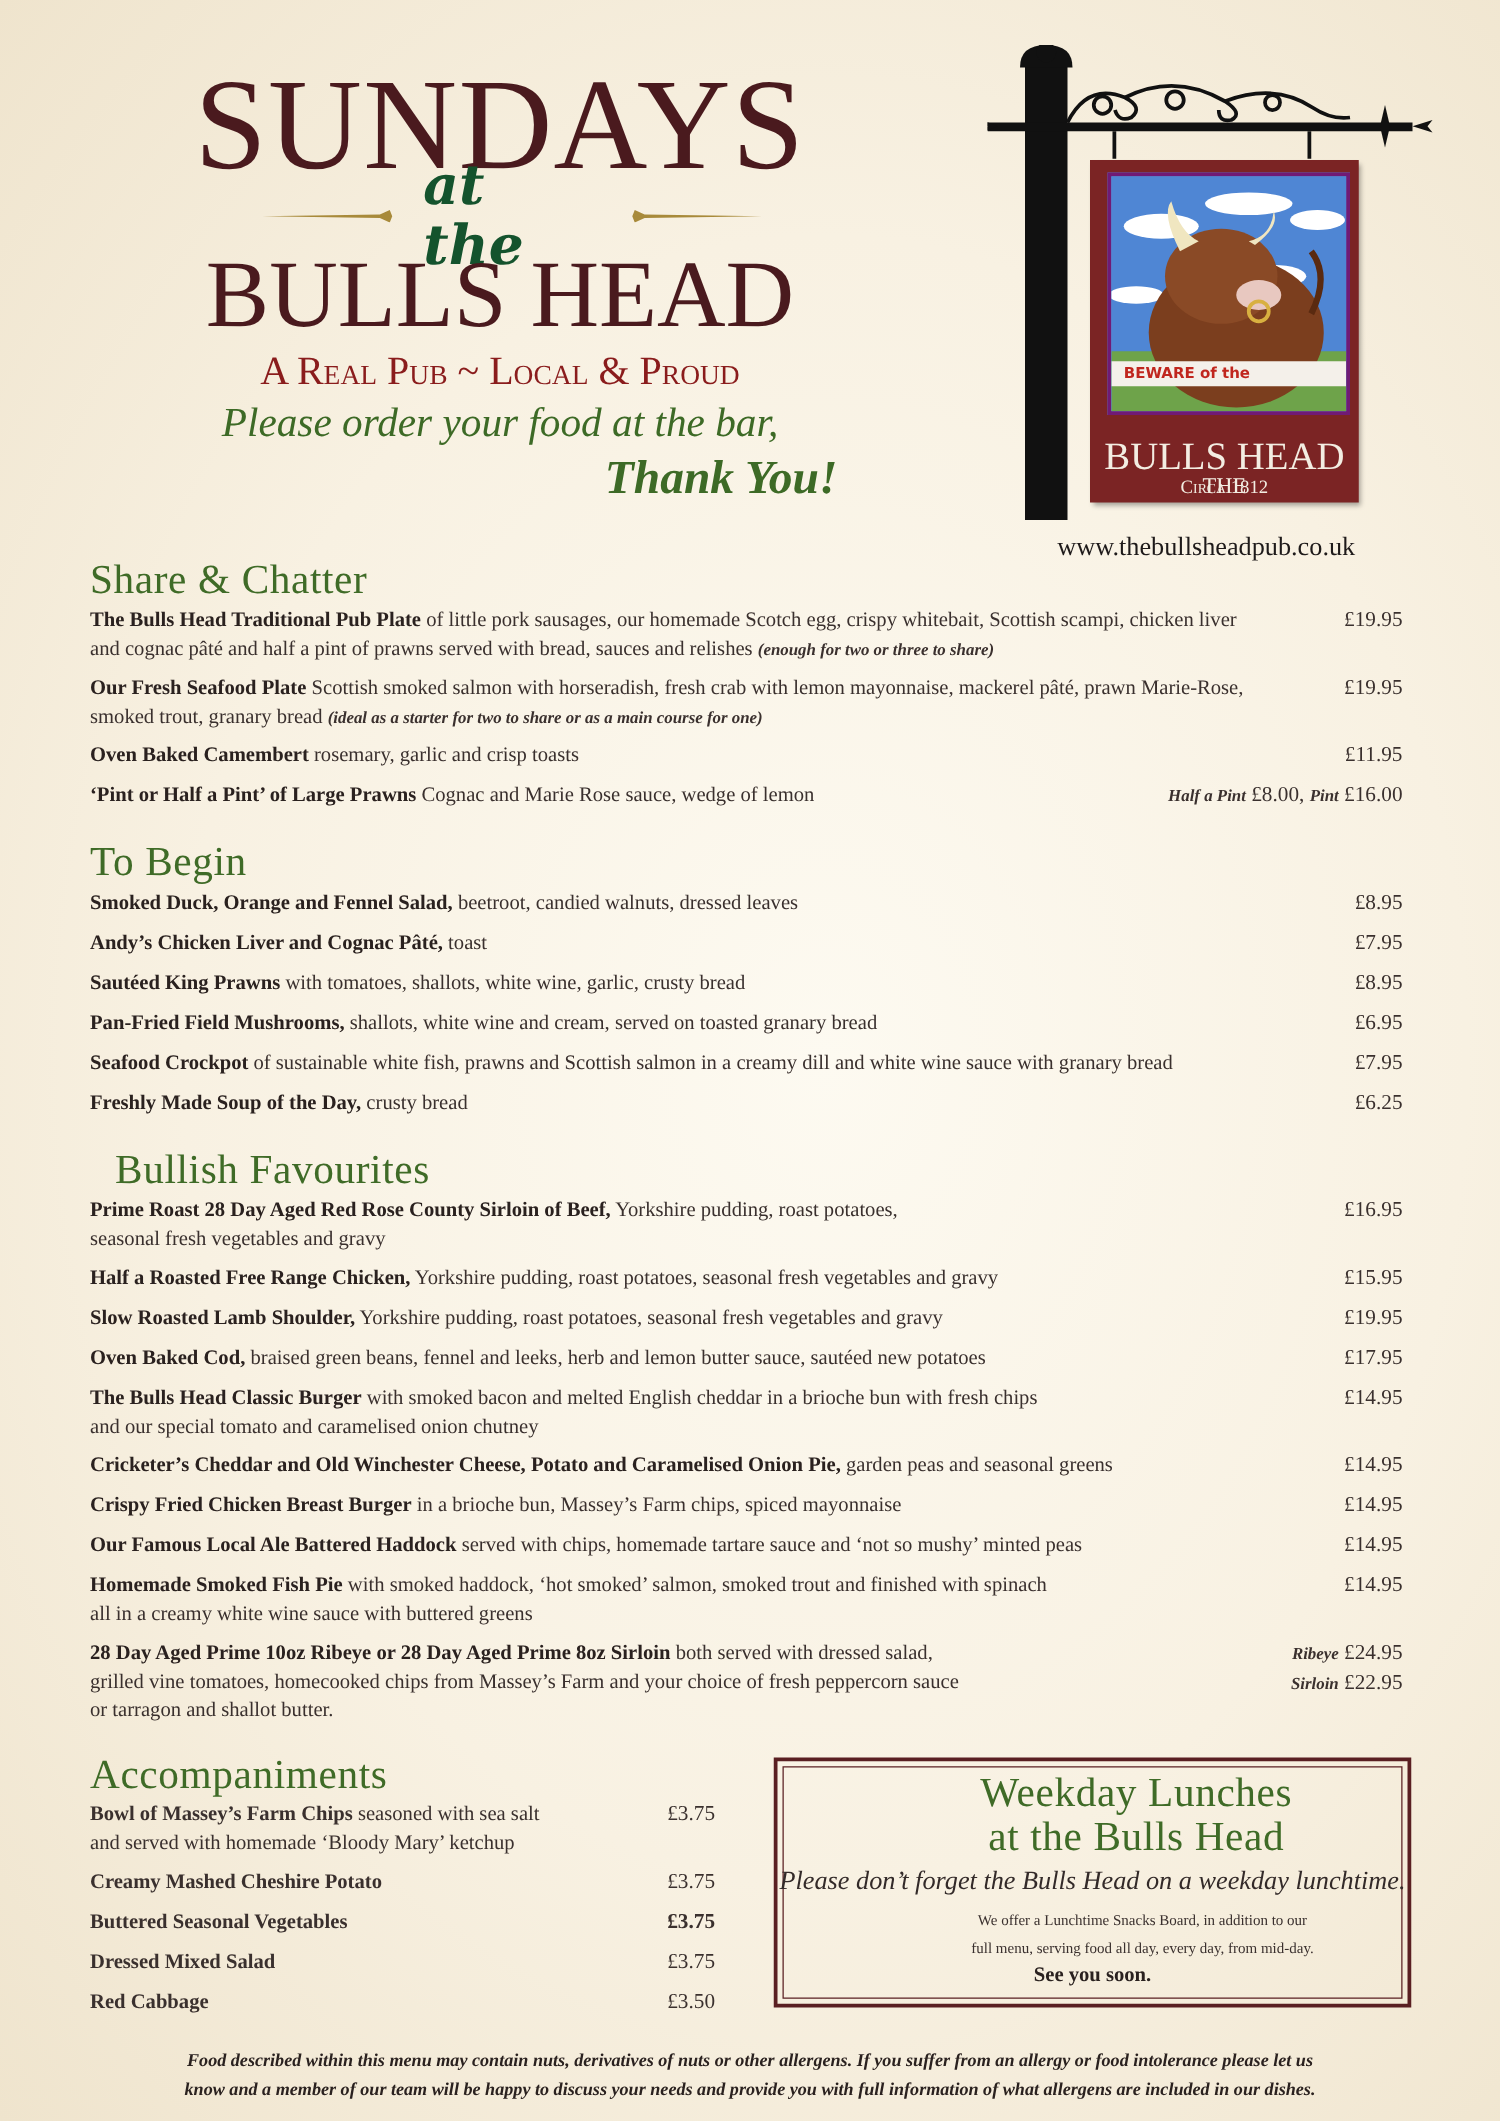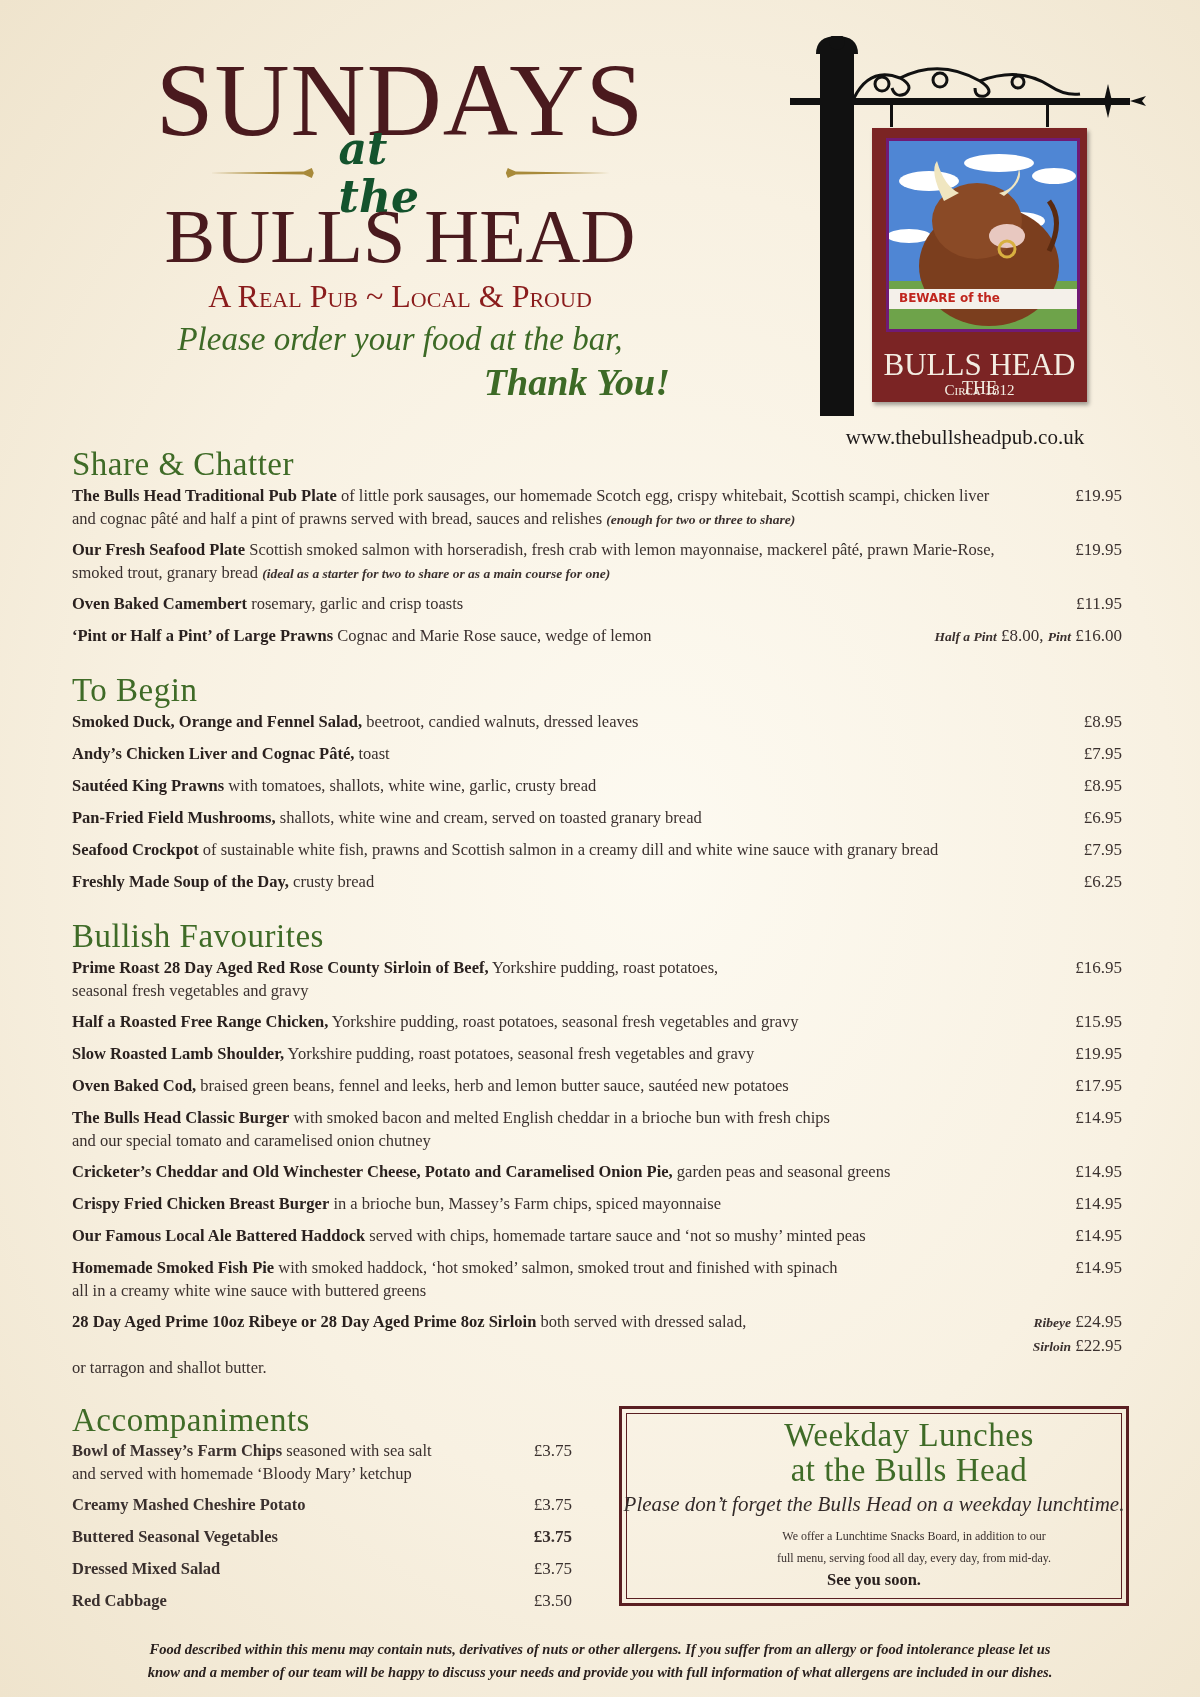--- a/index.html
+++ b/index.html
@@ -187,32 +187,32 @@
 </div>
 
 <div class="section-head" style="top:672px;">To Begin</div>
 <div class="item" style="top:710px;"><span class="desc-wrap"><b>Smoked Duck, Orange and Fennel Salad,</b><span> beetroot, candied walnuts, dressed leaves</span></span><span class="price">£8.95</span></div>
 <div class="item" style="top:742px;"><span class="desc-wrap"><b>Andy’s Chicken Liver and Cognac Pâté,</b><span> toast</span></span><span class="price">£7.95</span></div>
 <div class="item" style="top:774px;"><span class="desc-wrap"><b>Sautéed King Prawns</b><span> with tomatoes, shallots, white wine, garlic, crusty bread</span></span><span class="price">£8.95</span></div>
 <div class="item" style="top:806px;"><span class="desc-wrap"><b>Pan-Fried Field Mushrooms,</b><span> shallots, white wine and cream, served on toasted granary bread</span></span><span class="price">£6.95</span></div>
 <div class="item" style="top:838px;"><span class="desc-wrap" style="white-space:nowrap;"><b>Seafood Crockpot</b><span> of sustainable white fish, prawns and Scottish salmon in a creamy dill and white wine sauce with granary bread</span></span><span class="price">£7.95</span></div>
 <div class="item" style="top:870px;"><span class="desc-wrap"><b>Freshly Made Soup of the Day,</b><span> crusty bread</span></span><span class="price">£6.25</span></div>
 
-<div class="section-head" style="top:918px;">Bullish Favourites</div>
+<div class="section-head" style="top:918px;margin-left:20px;">Bullish Favourites</div>
 <div class="item" style="top:956px;"><span class="desc-wrap"><b>Prime Roast 28 Day Aged Red Rose County Sirloin of Beef,</b><span> Yorkshire pudding, roast potatoes,</span><br><span>seasonal fresh vegetables and gravy</span></span><span class="price">£16.95</span></div>
 <div class="item" style="top:1010px;"><span class="desc-wrap"><b>Half a Roasted Free Range Chicken,</b><span> Yorkshire pudding, roast potatoes, seasonal fresh vegetables and gravy</span></span><span class="price">£15.95</span></div>
 <div class="item" style="top:1042px;"><span class="desc-wrap"><b>Slow Roasted Lamb Shoulder,</b><span> Yorkshire pudding, roast potatoes, seasonal fresh vegetables and gravy</span></span><span class="price">£19.95</span></div>
 <div class="item" style="top:1074px;"><span class="desc-wrap"><b>Oven Baked Cod,</b><span> braised green beans, fennel and leeks, herb and lemon butter sauce, sautéed new potatoes</span></span><span class="price">£17.95</span></div>
 <div class="item" style="top:1106px;"><span class="desc-wrap"><b>The Bulls Head Classic Burger</b><span> with smoked bacon and melted English cheddar in a brioche bun with fresh chips</span><br><span>and our special tomato and caramelised onion chutney</span></span><span class="price">£14.95</span></div>
 <div class="item" style="top:1160px;"><span class="desc-wrap" style="white-space:nowrap;"><b>Cricketer’s Cheddar and Old Winchester Cheese, Potato and Caramelised Onion Pie,</b><span> garden peas and seasonal greens</span></span><span class="price">£14.95</span></div>
 <div class="item" style="top:1192px;"><span class="desc-wrap"><b>Crispy Fried Chicken Breast Burger</b><span> in a brioche bun, Massey’s Farm chips, spiced mayonnaise</span></span><span class="price">£14.95</span></div>
 <div class="item" style="top:1224px;"><span class="desc-wrap"><b>Our Famous Local Ale Battered Haddock</b><span> served with chips, homemade tartare sauce and ‘not so mushy’ minted peas</span></span><span class="price">£14.95</span></div>
 <div class="item" style="top:1256px;"><span class="desc-wrap"><b>Homemade Smoked Fish Pie</b><span> with smoked haddock, ‘hot smoked’ salmon, smoked trout and finished with spinach</span><br><span>all in a creamy white wine sauce with buttered greens</span></span><span class="price">£14.95</span></div>
 <div class="item" style="top:1310px;">
-  <span class="desc-wrap"><b>28 Day Aged Prime 10oz Ribeye or 28 Day Aged Prime 8oz Sirloin</b><span> both served with dressed salad,</span><br><br><span>or tarragon and shallot butter.</span></span>
+  <span class="desc-wrap"><b>28 Day Aged Prime 10oz Ribeye or 28 Day Aged Prime 8oz Sirloin</b><span> both served with dressed salad,</span><br><span>grilled vine tomatoes, homecooked chips from Massey’s Farm and your choice of fresh peppercorn sauce</span><br><span>or tarragon and shallot butter.</span></span>
   <span class="price"><i>Ribeye</i> <span>£24.95</span><br><i>Sirloin</i> <span>£22.95</span></span>
 </div>
 
 <div class="section-head" style="top:1402px;">Accompaniments</div>
 <div class="acc-item" style="top:1439px;"><span><b>Bowl of Massey’s Farm Chips</b><span> seasoned with sea salt</span><br><span>and served with homemade ‘Bloody Mary’ ketchup</span></span><span class="price">£3.75</span></div>
 <div class="acc-item" style="top:1493px;"><b>Creamy Mashed Cheshire Potato</b><span class="price">£3.75</span></div>
 <div class="acc-item" style="top:1525px;font-weight:bold;"><b>Buttered Seasonal Vegetables</b><span class="price">£3.75</span></div>
 <div class="acc-item" style="top:1557px;"><b>Dressed Mixed Salad</b><span class="price">£3.75</span></div>
 <div class="acc-item" style="top:1589px;"><b>Red Cabbage</b><span class="price">£3.50</span></div>
 

